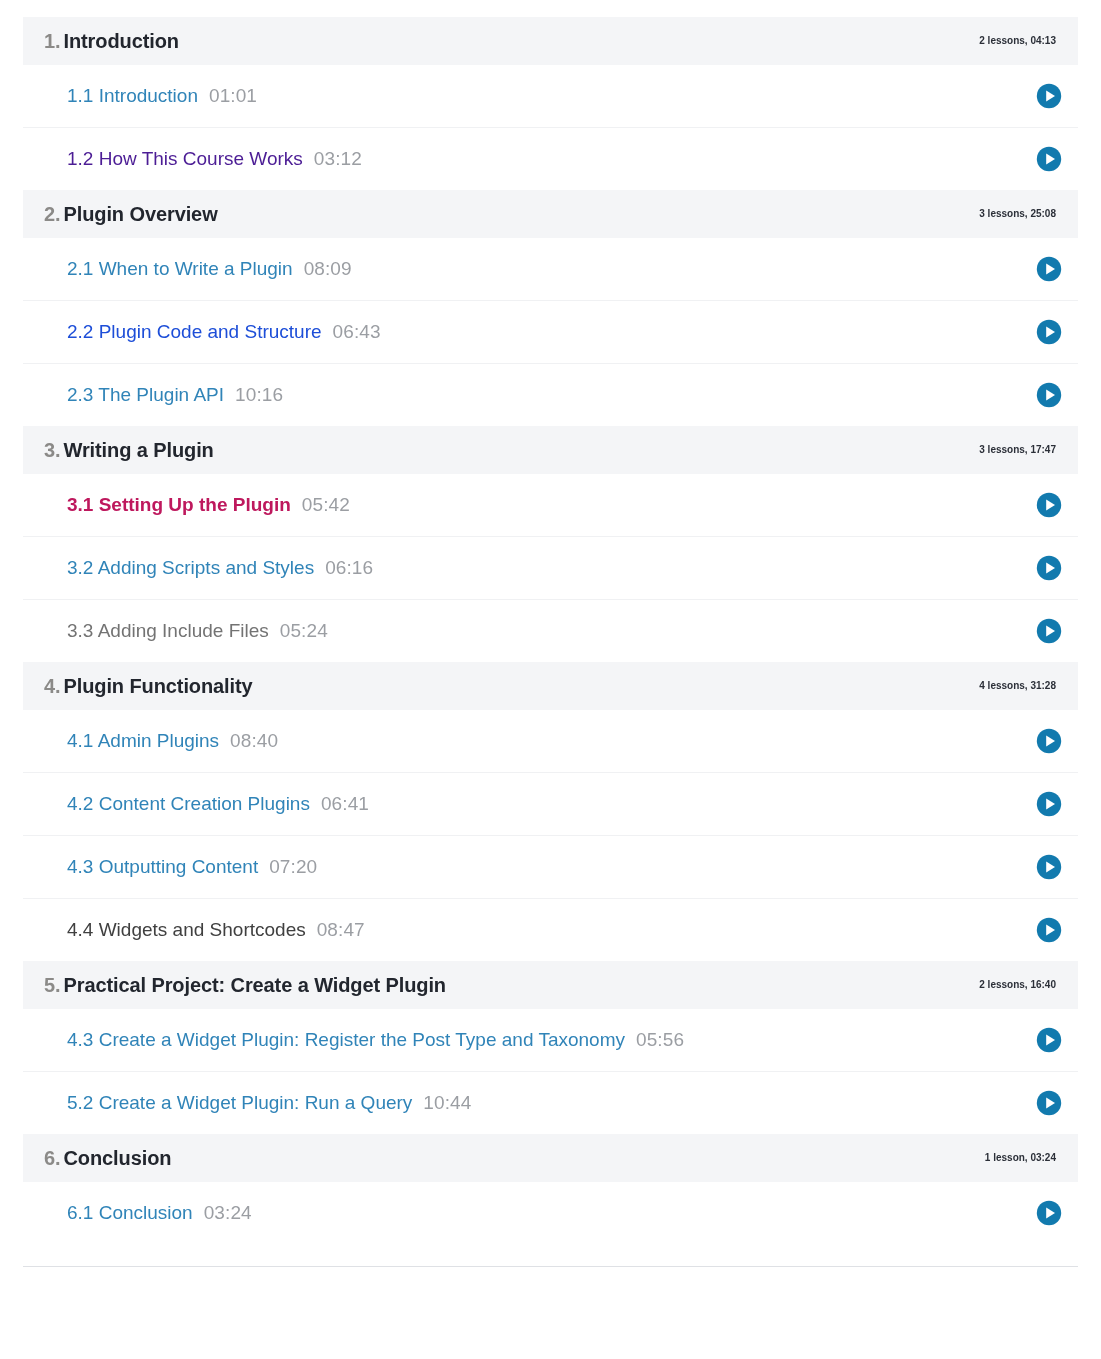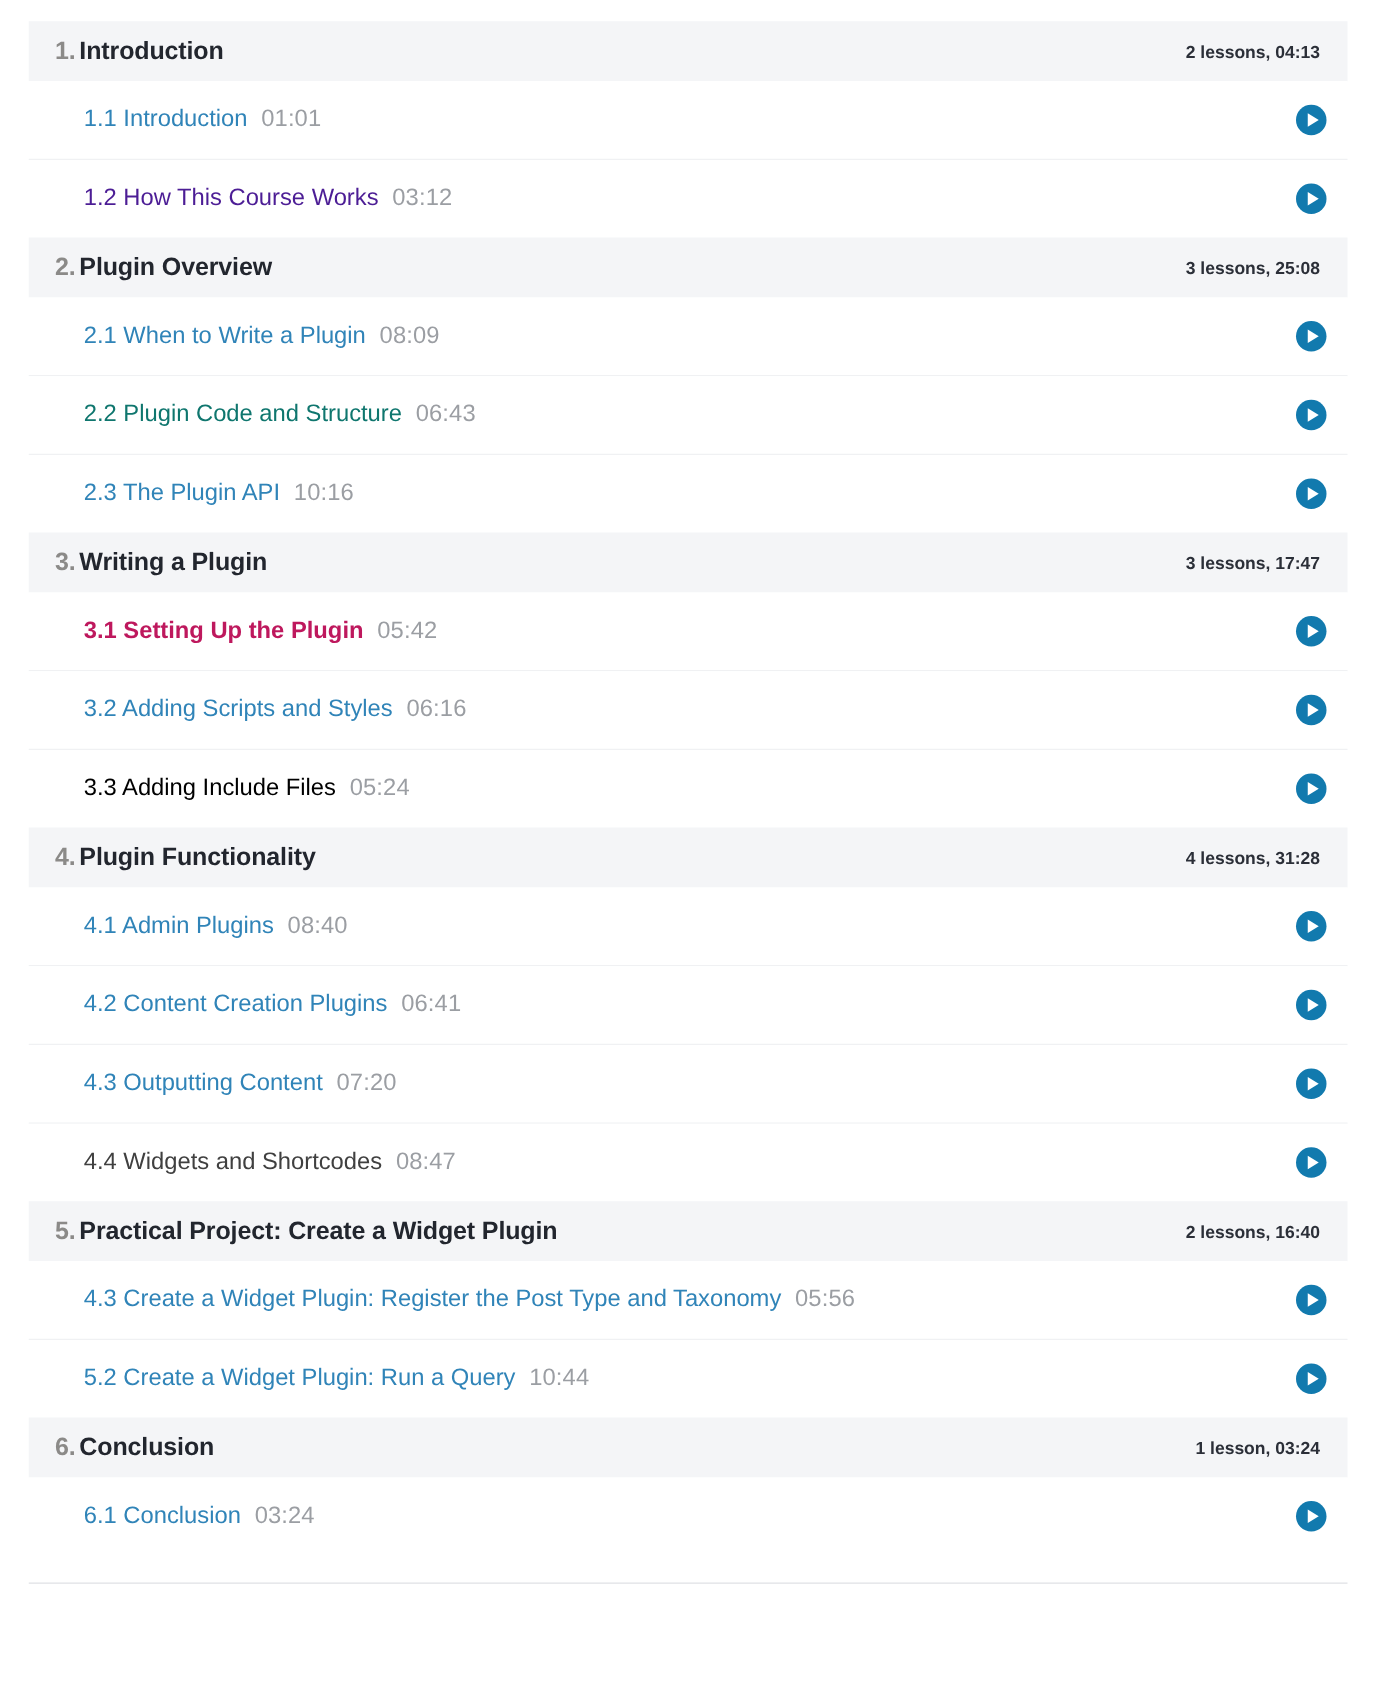--- a/index.html
+++ b/index.html
@@ -40,21 +40,21 @@
     color: #22262e;
     letter-spacing: -0.1px;
     white-space: nowrap;
   }
   .section-number {
     color: #8b8a88;
     font-weight: bold;
     margin-right: 3px;
   }
   .section-meta {
-    font-size: 14px;
+    font-size: 10px;
     line-height: 20px;
     font-weight: bold;
     color: #2b2f38;
     white-space: nowrap;
     padding-right: 12px;
   }
 
   
   .lessons { margin: 0; padding: 0; list-style: none; }
 
@@ -156,21 +156,21 @@
           </div>
           <div class="play-wrap">
             <svg width="26" height="26" viewBox="0 0 26 26" class="play-icon">
               <circle cx="13" cy="13" r="12.2" fill="#127aae"></circle>
               <path d="M10.2 7.6 L19.0 13 L10.2 18.4 Z" fill="#ffffff"></path>
             </svg>
           </div>
         </li>
         <li class="lesson-row">
           <div class="lesson-left">
-            <a class="lesson-title" href="#" style="text-decoration: none; color: #0f766e;">2.2 Plugin Code and Structure</a>
+            <a class="lesson-title" href="#" style="text-decoration: none; color: #1d4ed8;">2.2 Plugin Code and Structure</a>
             <span class="lesson-duration">06:43</span>
           </div>
           <div class="play-wrap">
             <svg width="26" height="26" viewBox="0 0 26 26" class="play-icon">
               <circle cx="13" cy="13" r="12.2" fill="#127aae"></circle>
               <path d="M10.2 7.6 L19.0 13 L10.2 18.4 Z" fill="#ffffff"></path>
             </svg>
           </div>
         </li>
         <li class="lesson-row last-in-section">
@@ -212,21 +212,21 @@
           </div>
           <div class="play-wrap">
             <svg width="26" height="26" viewBox="0 0 26 26" class="play-icon">
               <circle cx="13" cy="13" r="12.2" fill="#127aae"></circle>
               <path d="M10.2 7.6 L19.0 13 L10.2 18.4 Z" fill="#ffffff"></path>
             </svg>
           </div>
         </li>
         <li class="lesson-row last-in-section">
           <div class="lesson-left">
-            <a class="lesson-title" href="#" style="text-decoration: none; color: #000000;">3.3 Adding Include Files</a>
+            <a class="lesson-title" href="#" style="text-decoration: none; color: #737373;">3.3 Adding Include Files</a>
             <span class="lesson-duration">05:24</span>
           </div>
           <div class="play-wrap">
             <svg width="26" height="26" viewBox="0 0 26 26" class="play-icon">
               <circle cx="13" cy="13" r="12.2" fill="#127aae"></circle>
               <path d="M10.2 7.6 L19.0 13 L10.2 18.4 Z" fill="#ffffff"></path>
             </svg>
           </div>
         </li>
       </ul>

